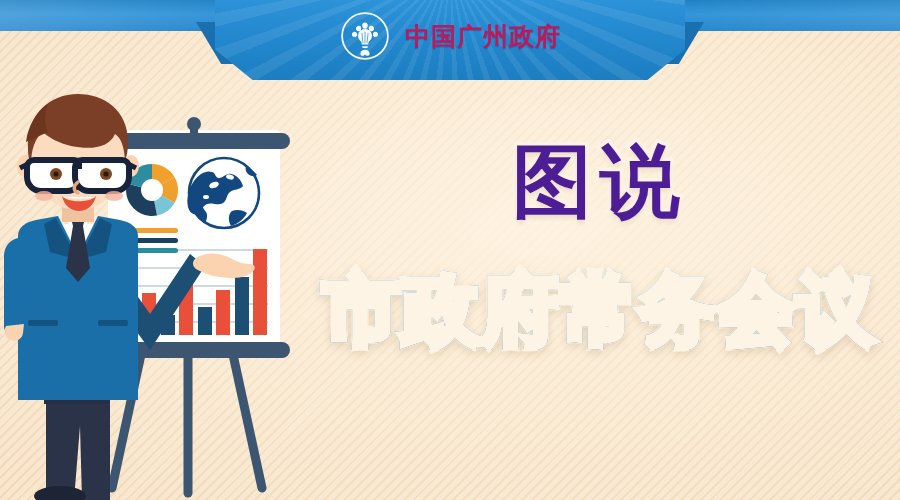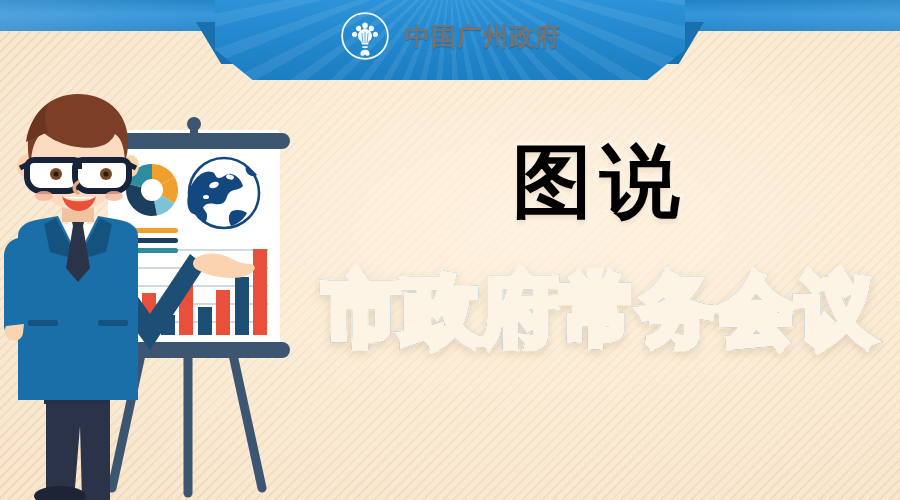--- a/index.html
+++ b/index.html
@@ -60,40 +60,40 @@
         rgba(255,255,255,0) 3deg 8deg);
     opacity:.9;
   }
   .ribbon-content{
     position:absolute;left:215px;top:0;width:470px;height:72px;
     display:flex;align-items:center;justify-content:center;gap:14px;
   }
   .gz-emblem{width:52px;height:52px;flex:0 0 auto;}
   .gz-text{display:flex;flex-direction:column;align-items:flex-start;line-height:1;}
   .gz-cn{
-    color:#737373;font-size:25px;font-weight:bold;letter-spacing:1px;
+    color:#be185d;font-size:25px;font-weight:bold;letter-spacing:1px;
     font-family:"DejaVu Sans","Liberation Sans",sans-serif;
     text-shadow:0 1px 1px rgba(0,40,80,.28);
   }
   .gz-url{
     color:#ffffff;font-size:18px;font-weight:bold;letter-spacing:.6px;margin-top:5px;
     font-family:"DejaVu Sans","Liberation Sans",sans-serif;
     text-shadow:0 1px 1px rgba(0,40,80,.28);
   }
 
   
   .illus{position:absolute;left:0;top:88px;width:330px;height:412px;}
 
   
   .title-block{position:absolute;left:300px;top:140px;width:600px;height:230px;}
   .title-top{
     position:absolute;left:0;top:0;width:600px;text-align:center;
     font-size:80px;font-weight:bold;letter-spacing:8px;
     font-family:"DejaVu Sans","Liberation Sans",sans-serif;
-    color:#000000;
+    color:#4c1d95;
     -webkit-text-stroke:7px #fdf4e6;
     paint-order:stroke fill;
     text-shadow:0 3px 4px rgba(150,110,60,.18);
     line-height:1.05;
   }
   .title-main{
     position:absolute;left:0;top:130px;width:600px;text-align:center;
     font-size:76px;font-weight:bold;letter-spacing:3px;
     font-family:"DejaVu Sans","Liberation Sans",sans-serif;
     background:linear-gradient(180deg,#2f9fe0 0%,#1f86cc 42%,#15589e 100%);

